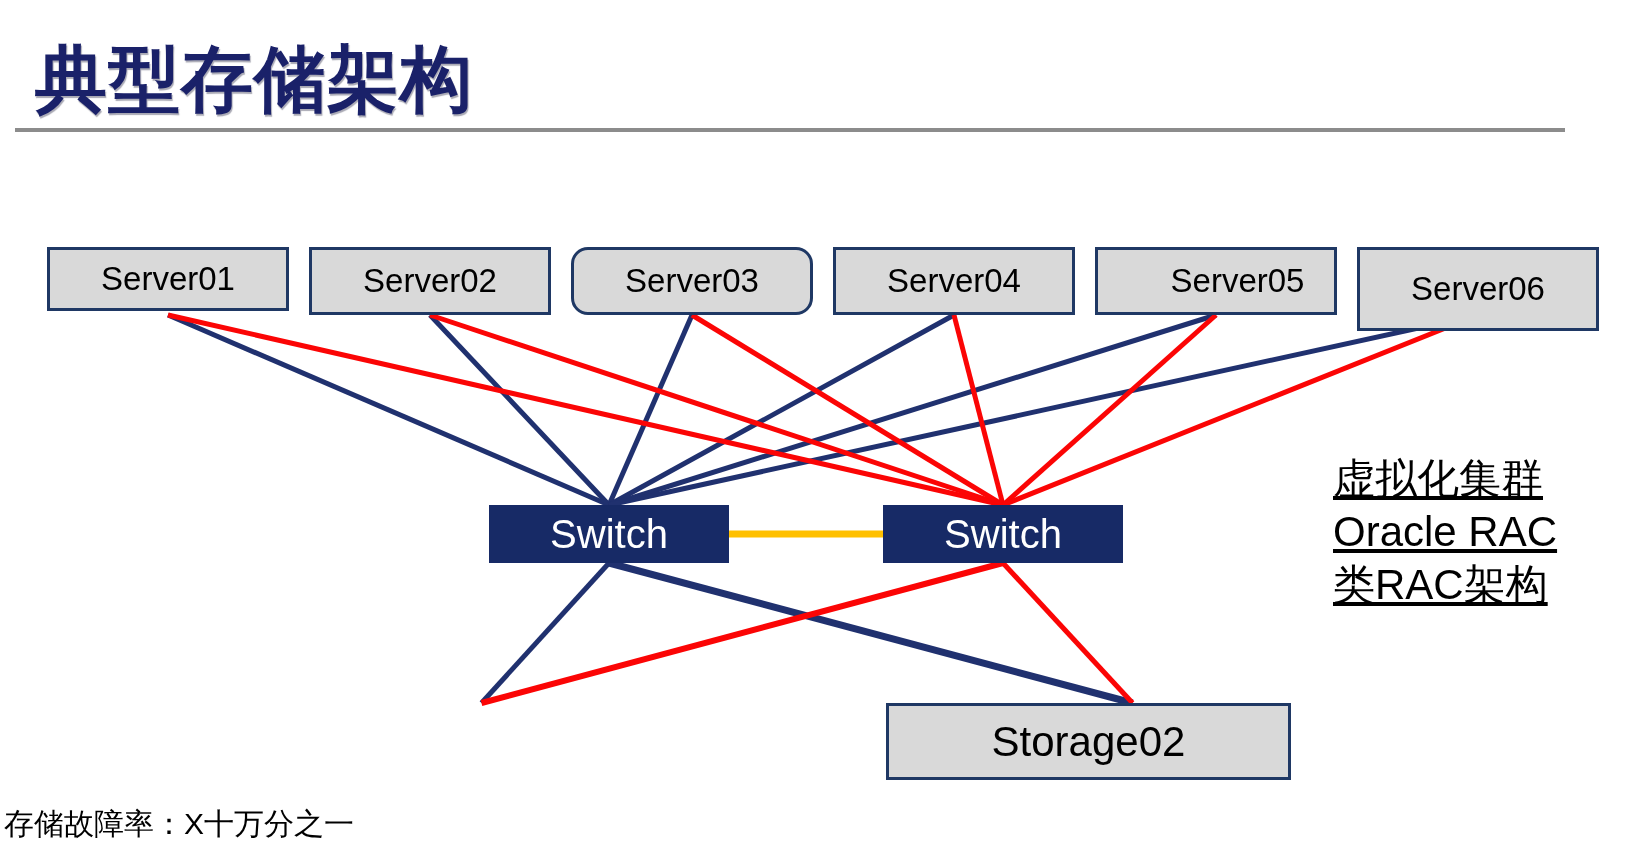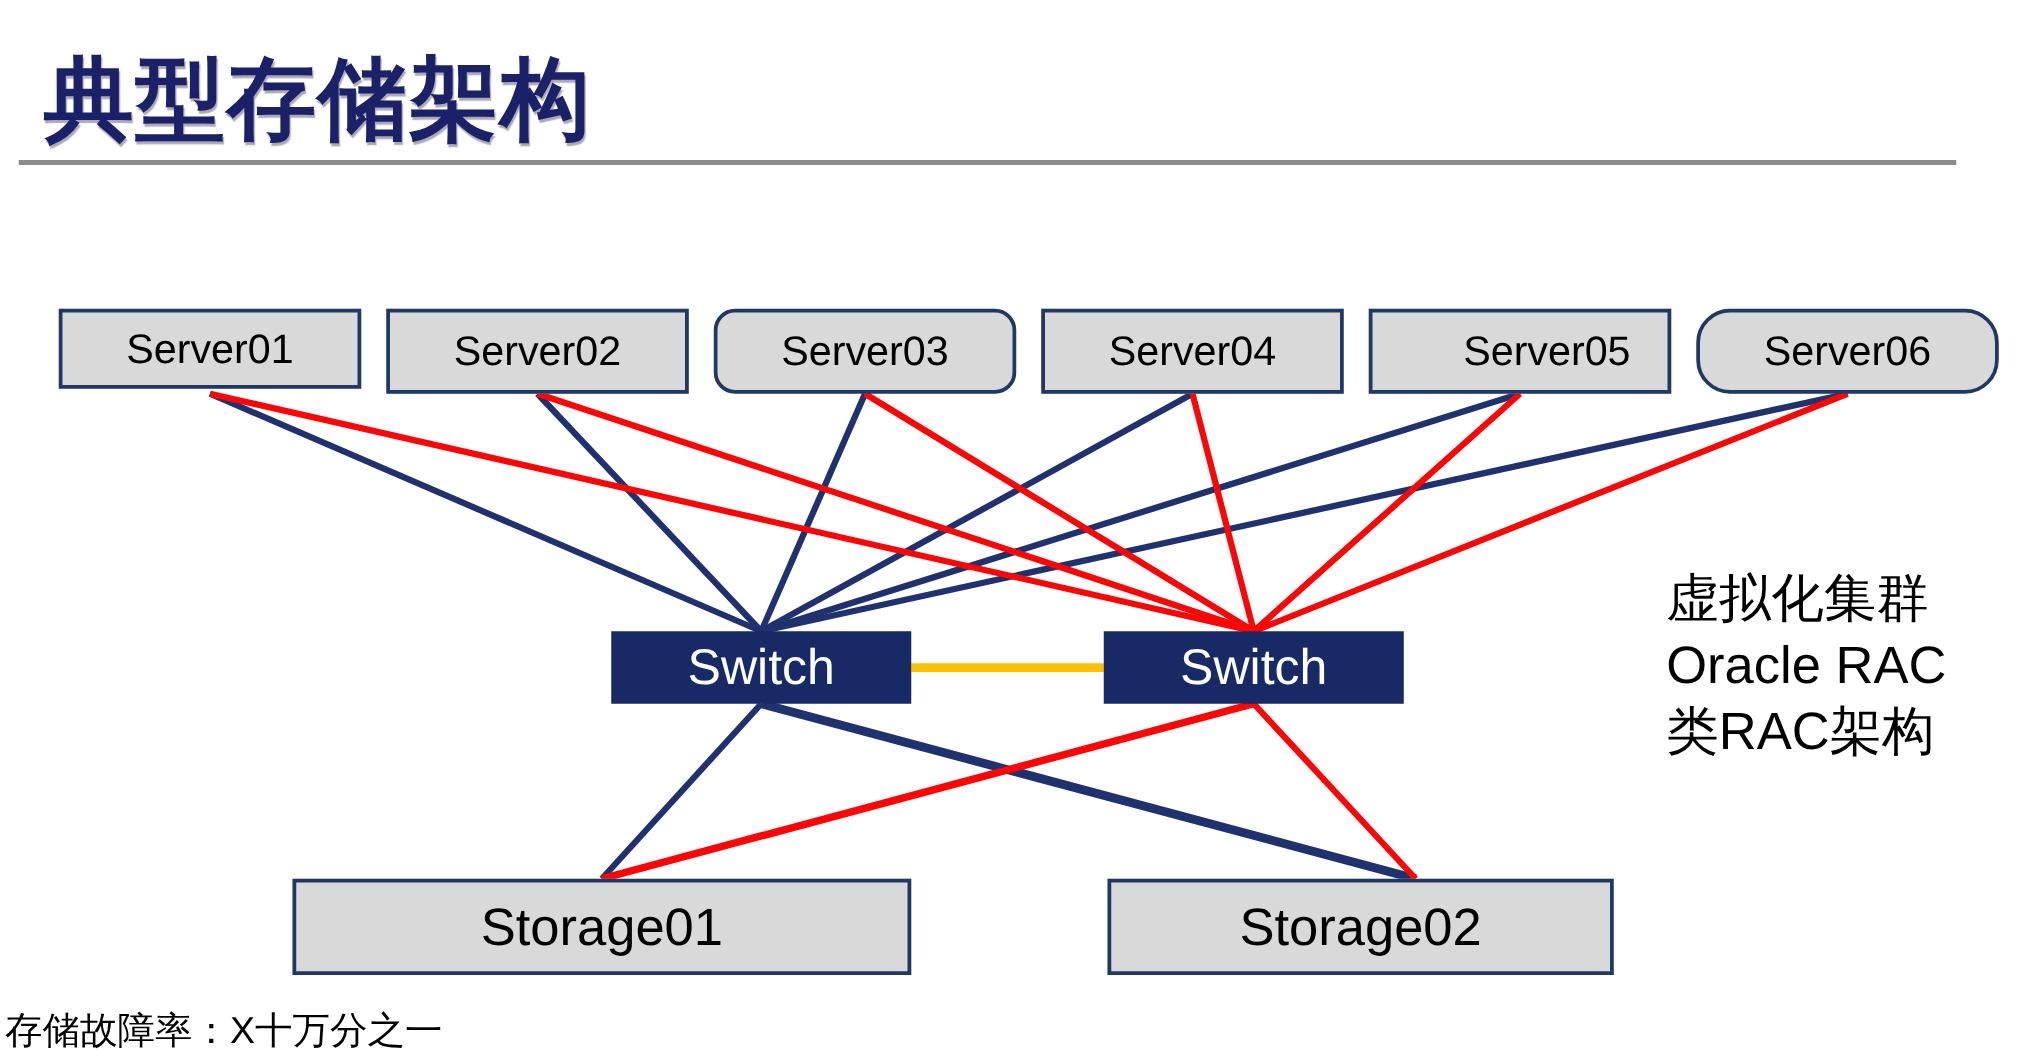--- a/index.html
+++ b/index.html
@@ -51,20 +51,21 @@
   .annotation {
     position: absolute; color: #000000; white-space: nowrap; z-index: 2;
   }
   .annotation.server-rate { left: 4px; top: 378px; font-size: 29px; }
   .annotation.storage-rate { left: 4px; top: 772px; font-size: 30px; }
 
   .side-note {
     position: absolute; left: 1333px; top: 420px; z-index: 2;
     font-size: 42px; line-height: 53px; color: #000000;
     white-space: nowrap;
+    text-decoration: underline;
   }
 </style>
 </head>
 <body style="--title: #1a2169; --divider: #8c8c8c; --box-fill: #d9d9d9; --box-border: #1f3864; --switch-fill: #172a66; --switch-text: #ffffff; --navy-line: #20316f; --red-line: #fb0505; --yellow-line: #ffc000;">
 
 <div class="stage">
 
   <svg id="wires" width="1632" height="847" viewBox="0 0 1632 847">
       <line x1="168" y1="283" x2="609" y2="473" stroke="#20316f" stroke-width="5"></line>
       <line x1="430" y1="283" x2="609" y2="473" stroke="#20316f" stroke-width="5"></line>
@@ -96,34 +97,31 @@
   </div>
   <div class="node server" style="left: 571px; top: 215px; width: 242px; height: 68px; border-radius: 17px;">
     <span class="node-label">Server03</span>
   </div>
   <div class="node server" style="left: 833px; top: 215px; width: 242px; height: 68px;">
     <span class="node-label">Server04</span>
   </div>
   <div class="node server" style="left: 1095px; top: 215px; width: 242px; height: 68px; padding-left: 43px;">
     <span class="node-label">Server05</span>
   </div>
-  <div class="node server" style="left: 1357px; top: 215px; width: 242px; height: 68px; border-radius: 27px;">
+  <div class="node server" style="left: 1357px; top: 215px; width: 242px; height: 84px;">
     <span class="node-label">Server06</span>
   </div>
 
   <div class="node switch" style="left: 489px; top: 473px; width: 240px; height: 58px;">
     <span class="node-label">Switch</span>
   </div>
   <div class="node switch" style="left: 883px; top: 473px; width: 240px; height: 58px;">
     <span class="node-label">Switch</span>
   </div>
 
-  <div class="node storage" style="left: 234px; top: 671px; width: 495px; height: 77px;">
-    <span class="node-label">Storage01</span>
-  </div>
   <div class="node storage" style="left: 886px; top: 671px; width: 405px; height: 77px;">
     <span class="node-label">Storage02</span>
   </div>
 
   <div class="annotation storage-rate">存储故障率：X十万分之一</div>
 
   <div class="side-note">
     <div>虚拟化集群</div>
     <div>Oracle RAC</div>
     <div>类RAC架构</div>

